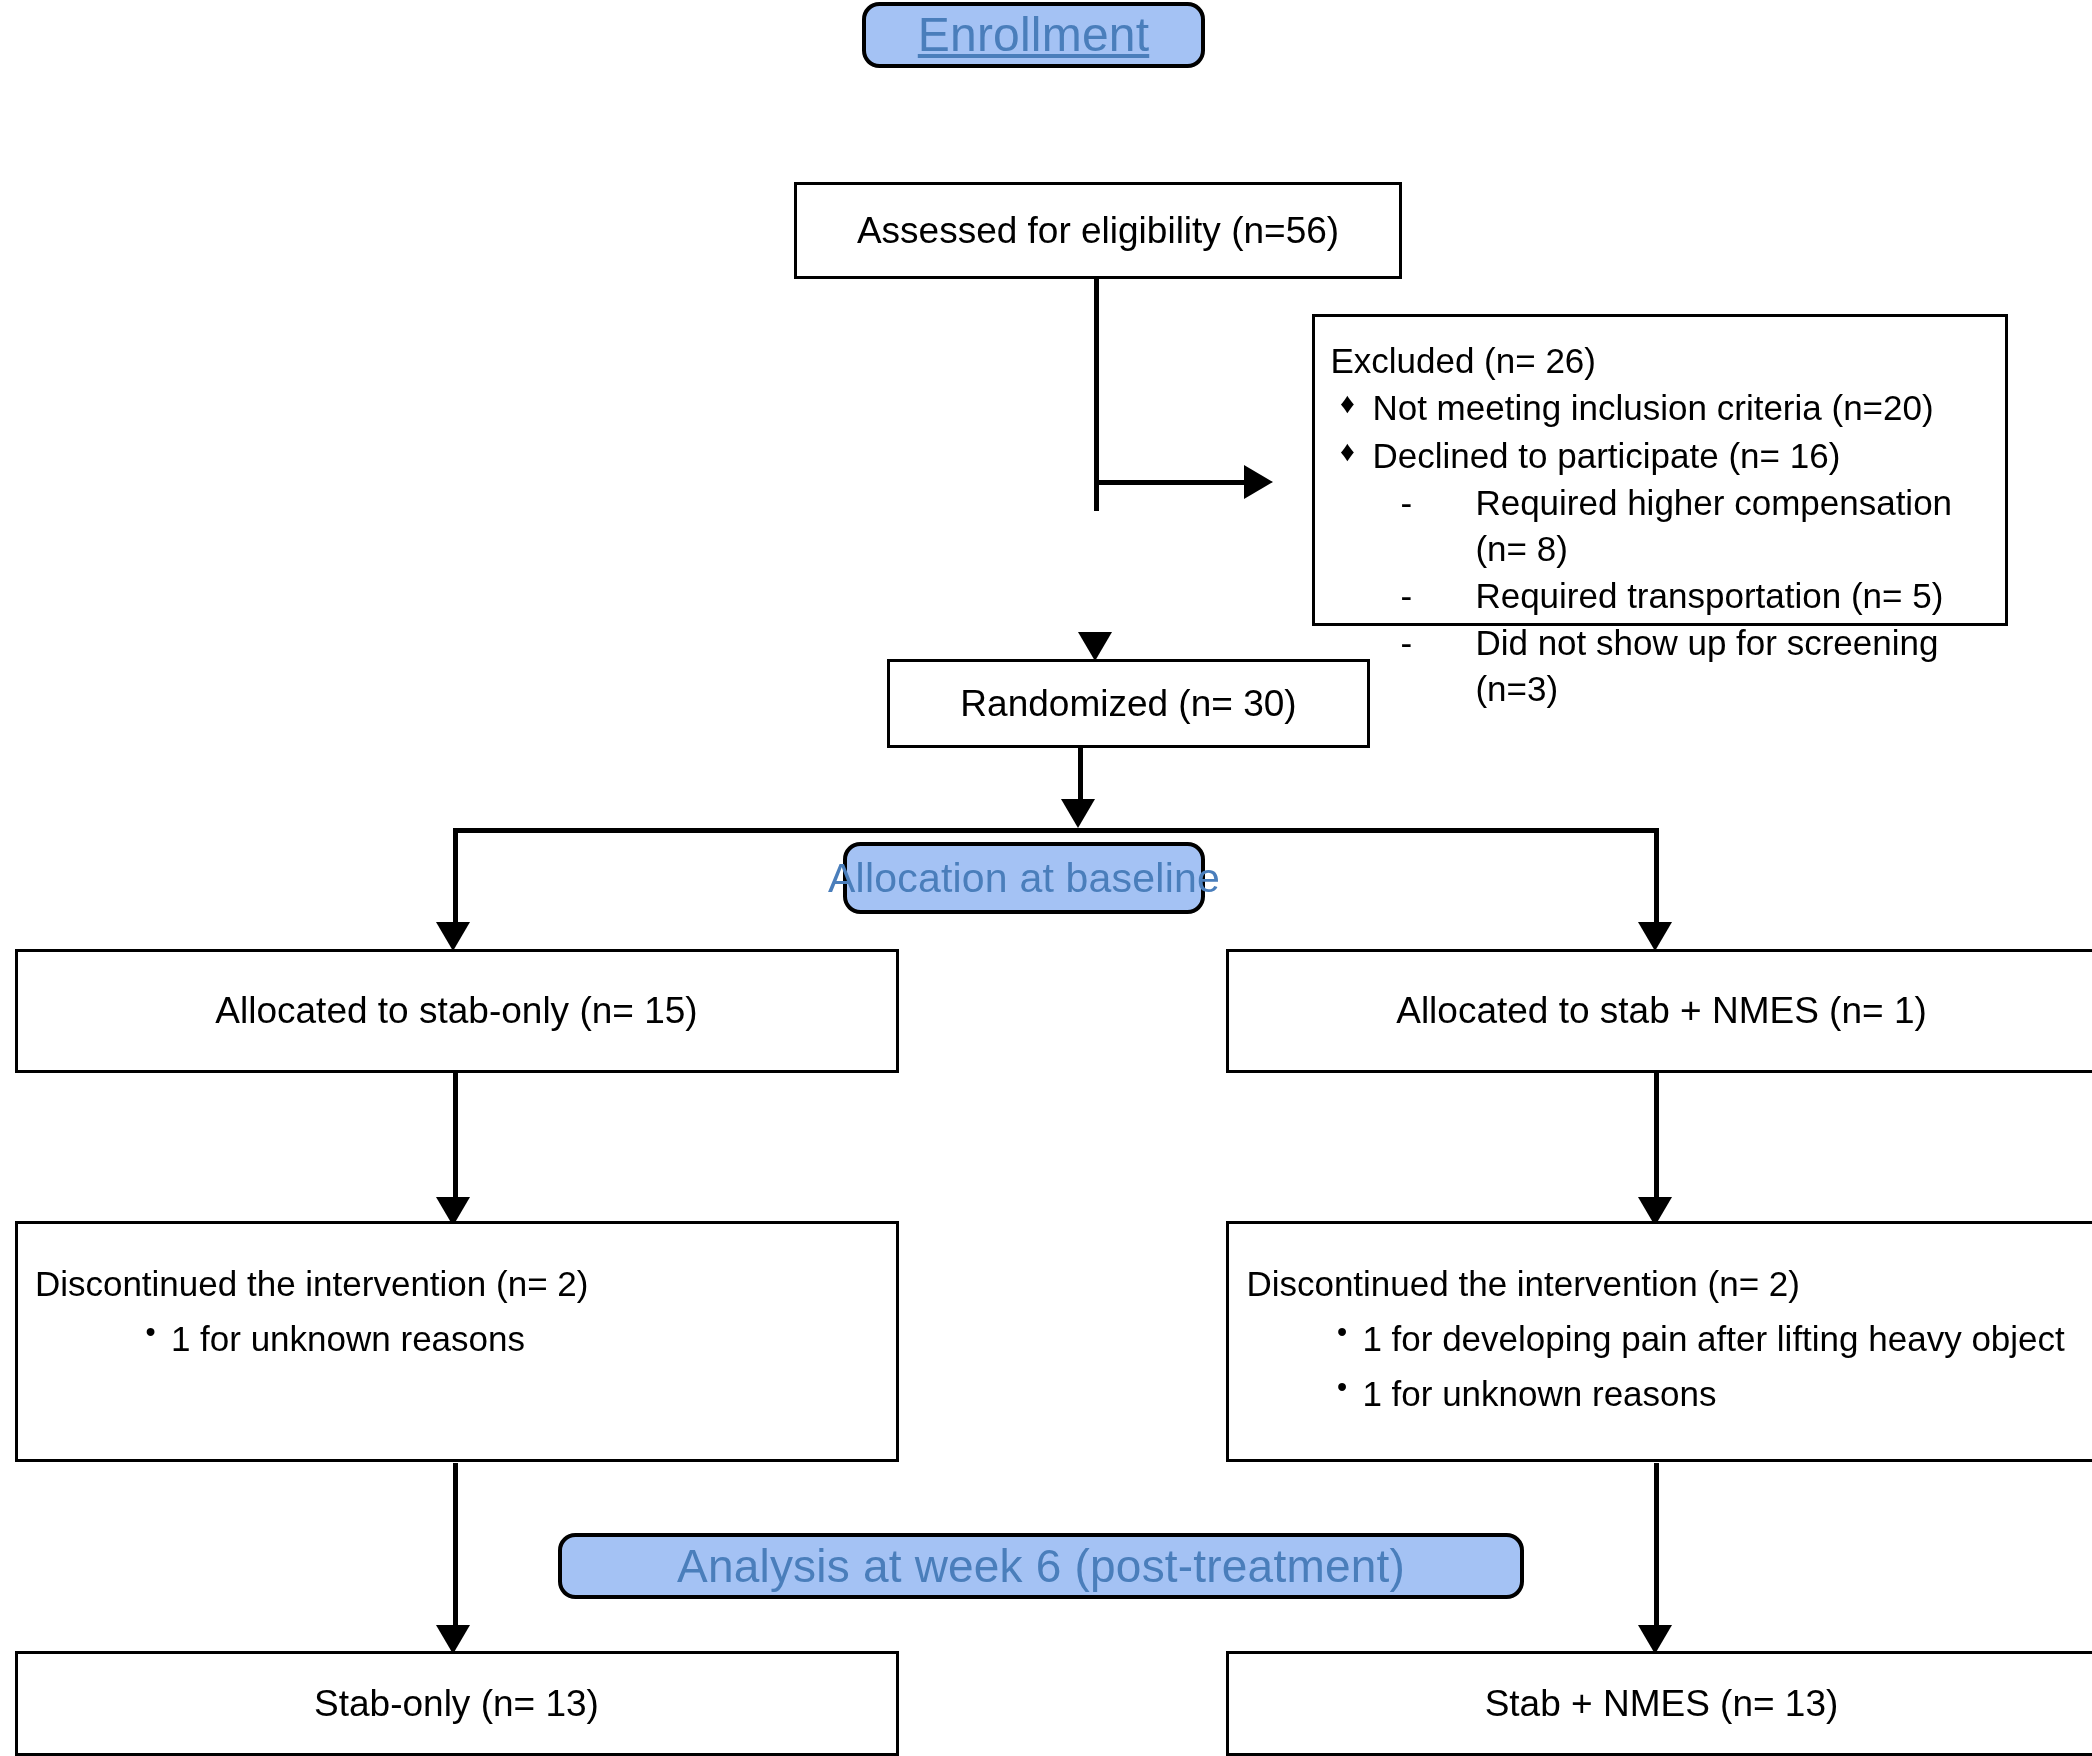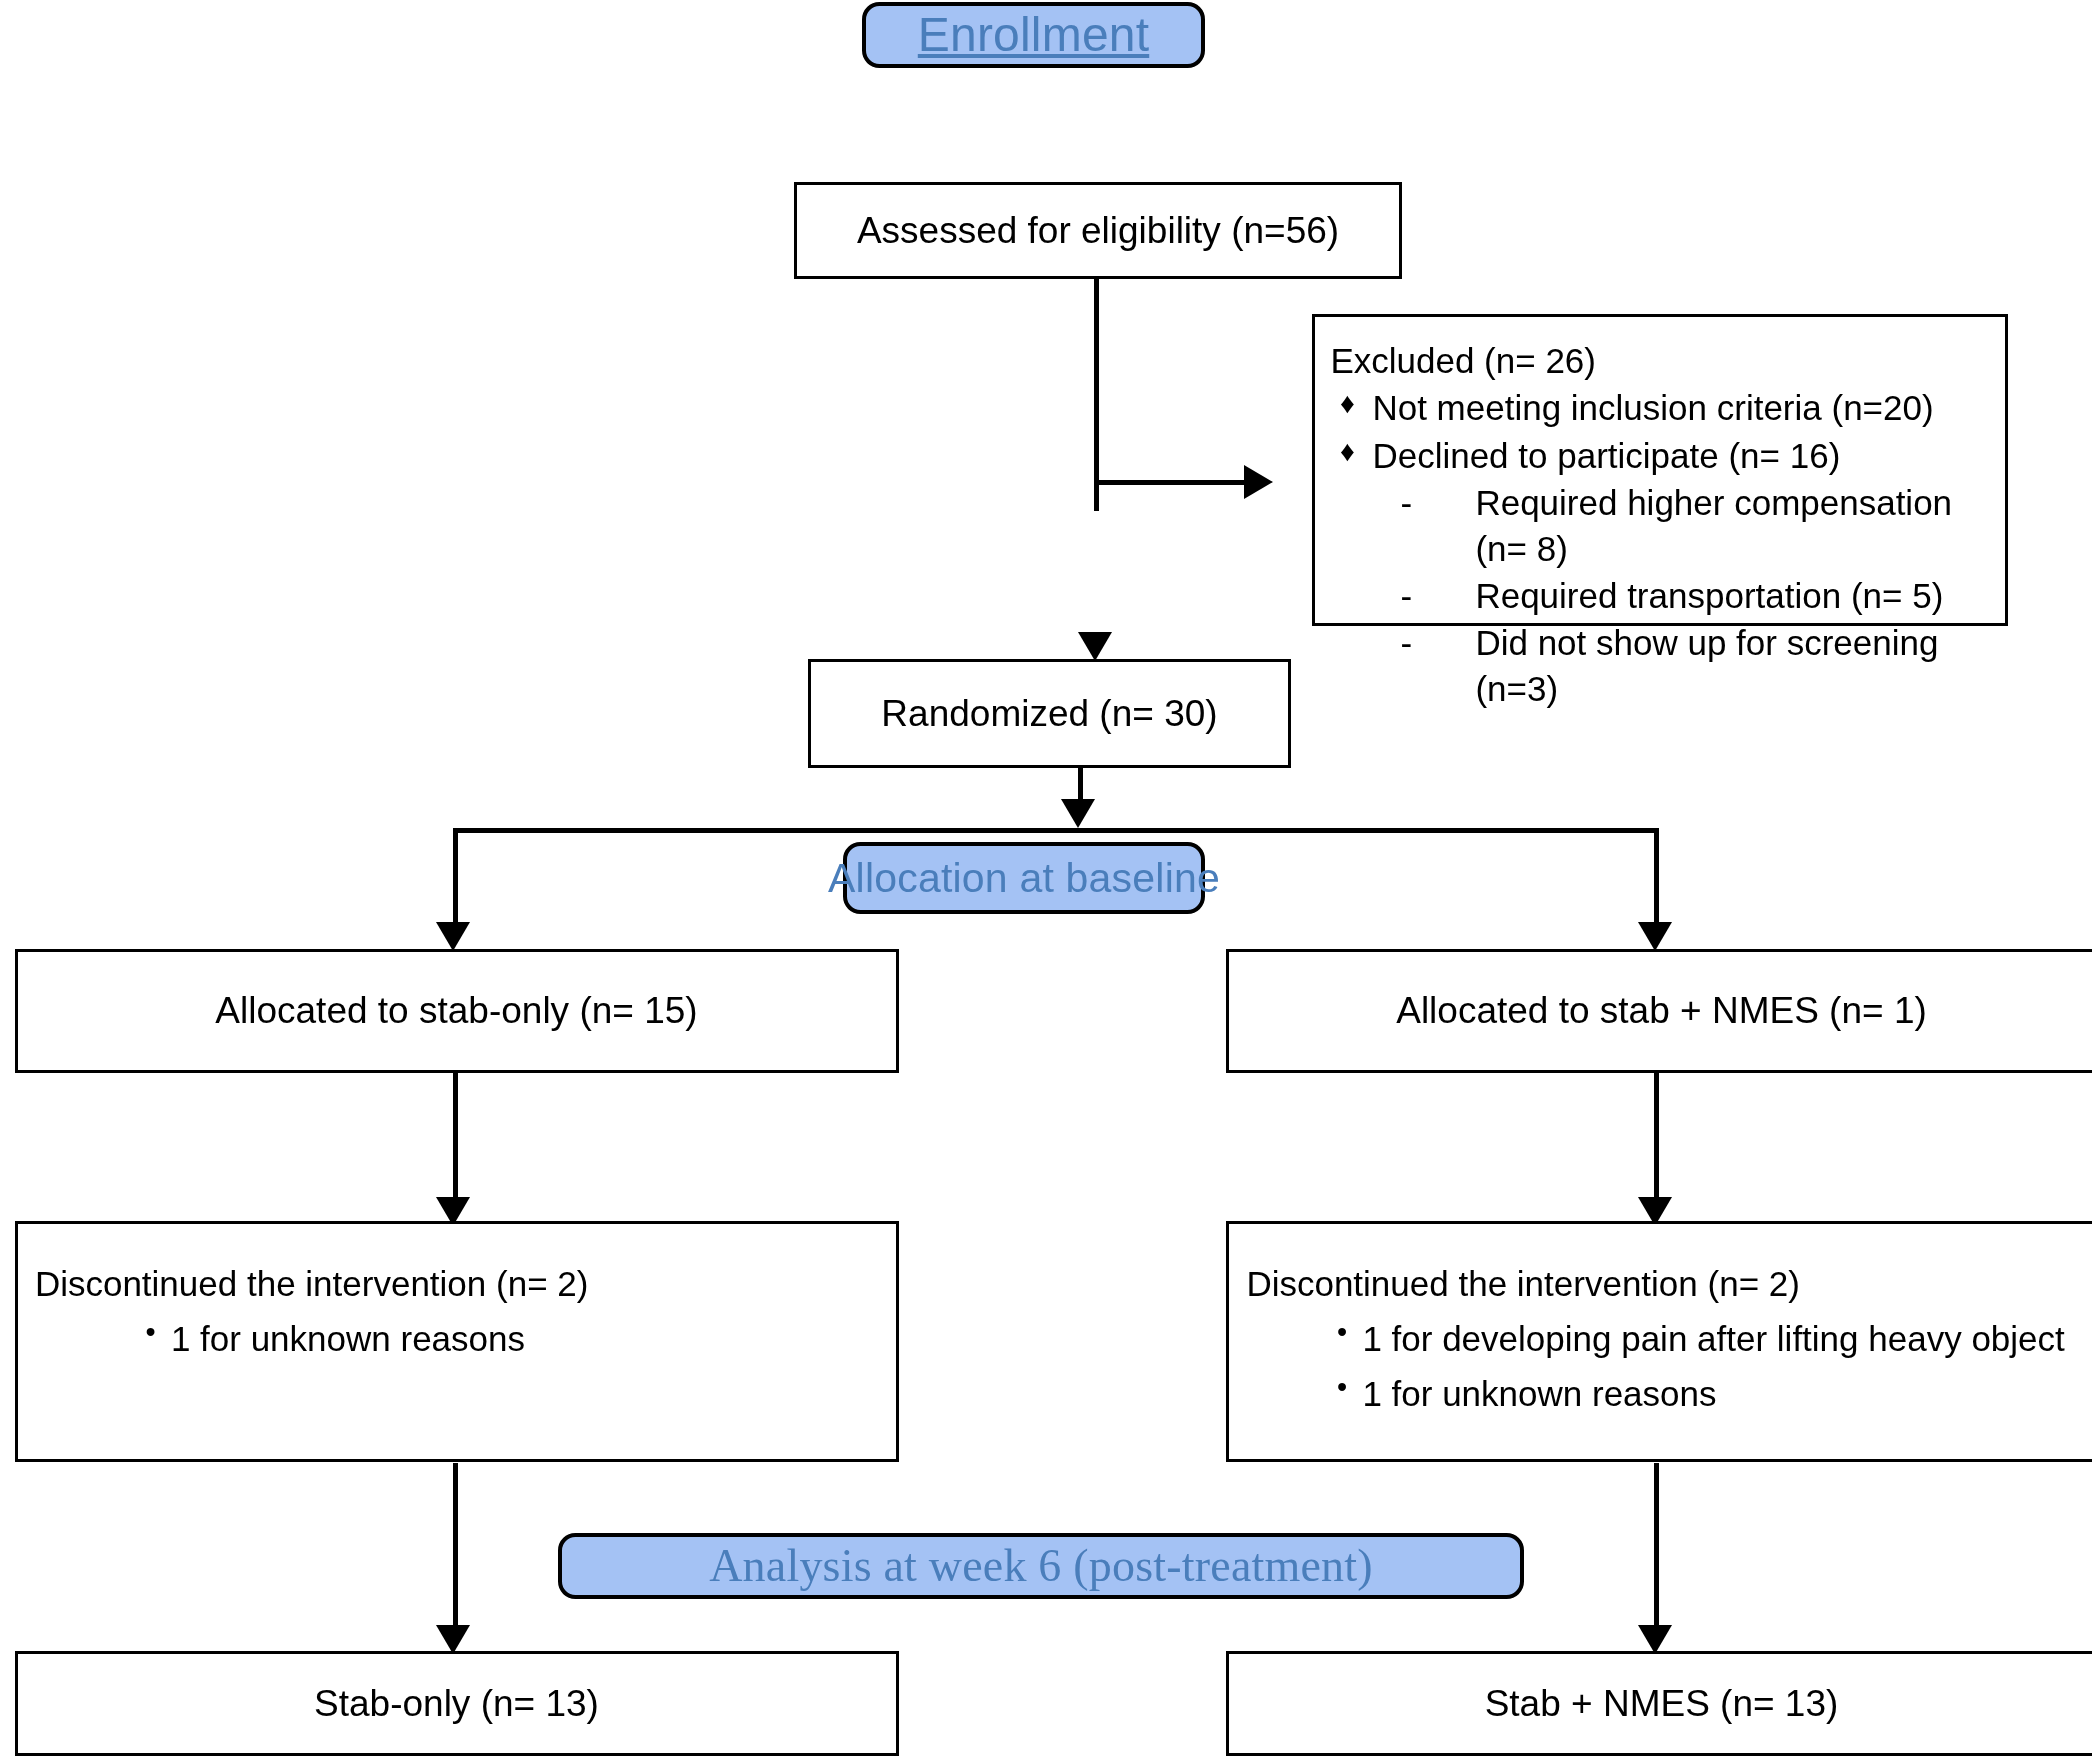--- a/index.html
+++ b/index.html
@@ -182,21 +182,21 @@
       <ul class="dash-list">
         <li>Required higher compensation (n= 8)</li>
         <li>Required transportation (n= 5)</li>
         <li>Did not show up for screening (n=3)</li>
       </ul>
     </div>
   </div>
 
   <div class="arrow-down" style="left:1078px; top:632px;"></div>
 
-  <div class="node node-center" style="left:808px; top:659px; width:483px; height:109px;">
+  <div class="node node-center" style="left:887px; top:659px; width:483px; height:89px;">
     <span class="node-text">Randomized (n= 30)</span>
   </div>
 
   <div class="vline" style="left:1078px; top:748px; height:56px;"></div>
   <div class="arrow-down" style="left:1061px; top:799px;"></div>
 
   <div class="hline" style="left:453px; top:828px; width:1206px;"></div>
 
   <div class="vline" style="left:453px; top:828px; height:100px;"></div>
   <div class="arrow-down" style="left:436px; top:922px;"></div>
@@ -241,21 +241,21 @@
     </div>
   </div>
 
   <div class="vline" style="left:453px; top:1463px; height:169px;"></div>
   <div class="arrow-down" style="left:436px; top:1625px;"></div>
 
   <div class="vline" style="left:1654px; top:1463px; height:169px;"></div>
   <div class="arrow-down" style="left:1638px; top:1625px;"></div>
 
   <div class="stage-box" style="left:558px; top:1533px; width:966px; height:66px;">
-    <span class="node-text" style="font-size:46px;font-family:Liberation Serif, serif;">Analysis at week 6 (post-treatment)</span>
+    <span class="node-text" style="font-size:46px;">Analysis at week 6 (post-treatment)</span>
   </div>
 
   <div class="node node-center" style="left:14.5px; top:1651px; width:884px; height:105px;">
     <span class="node-text">Stab-only (n= 13)</span>
   </div>
 
   <div class="node node-center" style="left:1226px; top:1651px; width:871px; height:105px;">
     <span class="node-text">Stab + NMES (n= 13)</span>
   </div>
 

